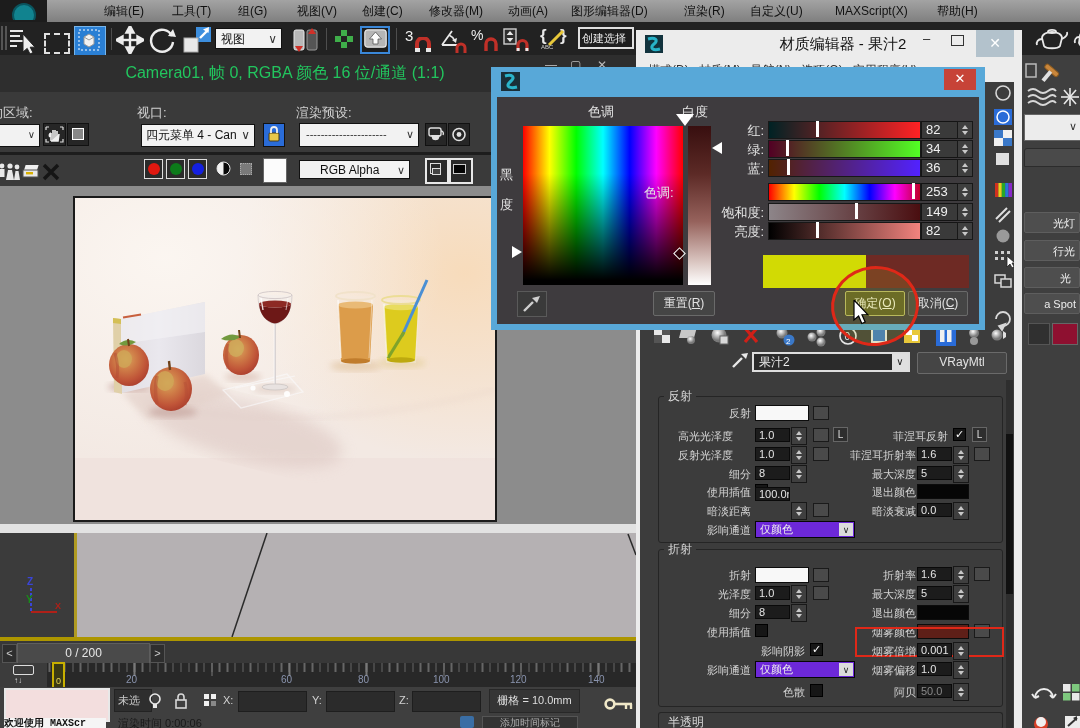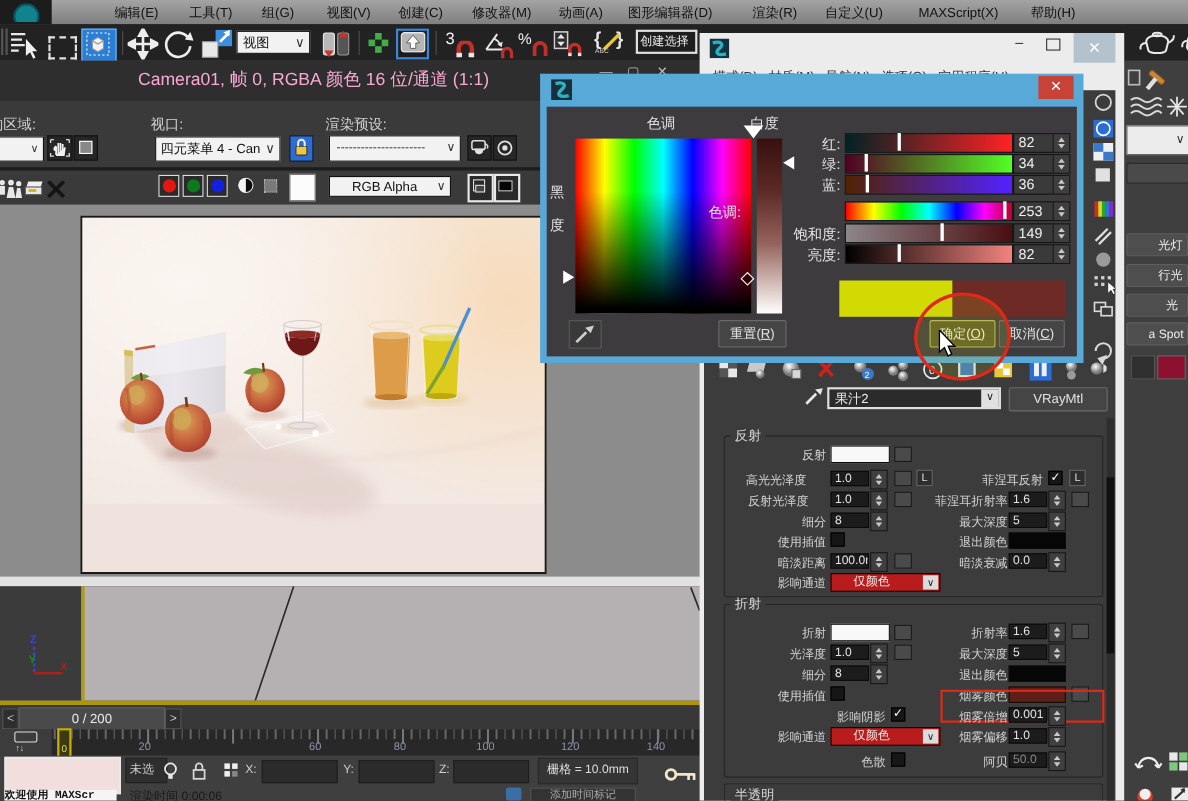--- a/index.html
+++ b/index.html
@@ -11,22 +11,22 @@
       line-height:13px;padding-left:3px;white-space:nowrap;overflow:hidden;}
   .sp{width:14px;background:#3f3f3f;border:1px solid #181818;}
   .sp i{display:block;width:0;height:0;margin:2.5px auto;border-left:3.2px solid transparent;
         border-right:3.2px solid transparent;}
   .sp .u{border-bottom:4px solid #c8c8c8;}
   .sp .d{border-top:4px solid #c8c8c8;}
   .cb{width:11px;height:11px;background:#161616;border:1px solid #000;color:#fff;
       font-size:11px;line-height:11px;text-align:center;}
   .grp{border:1px solid #252525;border-radius:3px;}
   .gl{background:#3c3c3c;padding:0 4px;font-size:12px;color:#d8d8d8;line-height:13px;}
-  .dd{background:#b91c1c;border:1px solid #060606;color:#ececec;font-size:11px;
-      line-height:15px;padding-left:20px;}
+  .dd{background:#6d28d9;border:1px solid #060606;color:#ececec;font-size:11px;
+      line-height:15px;padding-left:4px;}
   .dda{position:absolute;right:1px;top:1px;bottom:1px;width:14px;background:#dcdcdc;
        color:#222;font-size:9px;line-height:15px;text-align:center;}
   .sw{border:1px solid #0c0c0c;}
   .mapb{width:14px;height:12px;background:#4a4a4a;border:1px solid #1a1a1a;}
   .btn{background:#454545;border:1px solid #6a6a6a;border-radius:2px;color:#e2e2e2;
        font-size:12px;text-align:center;}
 </style>
 </head>
 <body>
 
@@ -162,21 +162,21 @@
   <svg class="ab" style="left:546px;top:6px;" width="22" height="20" viewBox="0 0 22 20">
     <line x1="3" y1="17" x2="17" y2="3" stroke="#e8c83a" stroke-width="3"></line>
   </svg>
   <span class="ab" style="left:541px;top:22px;color:#d0d0d0;font-size:6px;">ABC</span>
   <span class="ab" style="left:578px;top:5px;width:56px;height:22px;background:#1e1e1e;
         border:2px solid #e0e0e0;color:#ececec;font-size:11px;line-height:18px;padding-left:2px;
         box-sizing:border-box;overflow:hidden;white-space:nowrap;">创建选择</span>
 </div>
 
 <div class="ab" style="left:0;top:55px;width:637px;height:37px;background:#2e2e2e;">
-  <div style="text-align:center;width:570px;color:#f9a8d4;font-size:16px;line-height:36px;">Camera01, 帧 0, RGBA 颜色 16 位/通道 (1:1)</div>
+  <div style="text-align:center;width:570px;color:#22c55e;font-size:16px;line-height:36px;">Camera01, 帧 0, RGBA 颜色 16 位/通道 (1:1)</div>
 </div>
 <div class="ab" style="left:545px;top:58px;color:#bbb;font-size:12px;">—</div>
 <div class="ab" style="left:570px;top:58px;color:#bbb;font-size:12px;">▢</div>
 <div class="ab" style="left:597px;top:58px;color:#bbb;font-size:12px;">✕</div>
 
 <div class="ab" style="left:0;top:92px;width:637px;height:94px;background:#3a3a3a;"></div>
 <div class="ab" style="left:0;top:152px;width:637px;height:3px;background:#1d1d1d;"></div>
 
 <div class="ab lb" style="left:-10px;top:104px;font-size:13px;">的区域:</div>
 <div class="ab lb" style="left:137px;top:104px;font-size:13px;">视口:</div>
@@ -591,20 +591,22 @@
     </g>
   </svg>
 </div>
 
 <div class="ab" id="mateditor" style="left:636px;top:30px;width:386px;height:698px;background:#ececec;">
 
   <svg style="position:absolute;left:9px;top:5px;" width="18" height="18" viewBox="0 0 18 18">
     <rect x="0" y="0" width="18" height="18" fill="#12333d"></rect>
     <path d="M3,4 C10,2 14,5 9,9 C4,13 8,16 15,14" fill="none" stroke="#28b2c8" stroke-width="3"></path>
   </svg>
+  <div style="position:absolute;left:14px;top:0;width:386px;height:28px;color:#111;font-size:15px;
+       line-height:28px;text-align:center;">材质编辑器 - 果汁2</div>
   <div style="position:absolute;left:287px;top:1px;color:#222;font-size:13px;">–</div>
   <div style="position:absolute;left:315px;top:5px;width:11px;height:9px;border:1.4px solid #333;"></div>
   <div style="position:absolute;left:340px;top:0;width:38px;height:27px;background:#b3c2cc;
        color:#fff;font-size:14px;text-align:center;line-height:26px;">✕</div>
 
   <div style="position:absolute;left:12px;top:32px;color:#333;font-size:12px;white-space:nowrap;">模式(D)&nbsp;&nbsp;&nbsp;材质(M)&nbsp;&nbsp;&nbsp;导航(N)&nbsp;&nbsp;&nbsp;选项(O)&nbsp;&nbsp;&nbsp;实用程序(U)</div>
 
   <div style="position:absolute;left:4px;top:52px;width:374px;height:646px;background:#3c3c3c;"></div>
 
   <svg style="position:absolute;left:357px;top:53px;" width="21" height="250" viewBox="0 0 21 250">
@@ -734,21 +736,21 @@
       <i class="u"></i>
       <i class="d"></i>
     </div>
   <div class="mapb ab" style="left:177px;top:398px;"></div>
   <div class="ab" style="left:197px;top:397px;width:13px;height:13px;background:#2e2e2e;
        border:1px solid #666;color:#ddd;font-size:10px;text-align:center;line-height:13px;">L</div>
   <div class="lb ab" style="left:216px;top:399px;width:96px;text-align:right;">菲涅耳反射</div>
   <div class="cb ab" style="left:317px;top:398px;">✓</div>
   <div class="ab" style="left:336px;top:397px;width:13px;height:13px;background:#2e2e2e;
        border:1px solid #666;color:#ddd;font-size:10px;text-align:center;line-height:13px;">L</div>
-  <div class="lb ab" style="left:8px;top:418px;width:91px;text-align:right;">反射光泽度</div>
+  <div class="lb ab" style="left:24px;top:418px;width:91px;text-align:center;">反射光泽度</div>
   <div class="vb ab" style="left:119px;top:417px;width:30px;height:12px;">1.0</div>
   <div class="sp ab" style="left:155px;top:416px;">
       <i class="u"></i>
       <i class="d"></i>
     </div>
   <div class="mapb ab" style="left:177px;top:417px;"></div>
   <div class="lb ab" style="left:184px;top:418px;width:96px;text-align:right;">菲涅耳折射率</div>
   <div class="vb ab" style="left:281px;top:417px;width:30px;height:12px;">1.6</div>
   <div class="sp ab" style="left:317px;top:416px;">
       <i class="u"></i>
@@ -765,21 +767,21 @@
   <div class="vb ab" style="left:281px;top:436px;width:30px;height:12px;">5</div>
   <div class="sp ab" style="left:317px;top:435px;">
       <i class="u"></i>
       <i class="d"></i>
     </div>
   <div class="lb ab" style="left:24px;top:455px;width:91px;text-align:right;">使用插值</div>
   <div class="cb ab" style="left:119px;top:454px;"></div>
   <div class="lb ab" style="left:184px;top:455px;width:96px;text-align:right;">退出颜色</div>
   <div class="sw ab" style="left:281px;top:454px;width:50px;height:13px;background:#060606;"></div>
   <div class="lb ab" style="left:24px;top:474px;width:91px;text-align:right;">暗淡距离</div>
-  <div class="vb ab" style="left:119px;top:473px;width:30px;height:12px;">100.0n</div>
+  <div class="vb ab" style="left:119px;top:457px;width:30px;height:12px;">100.0n</div>
   <div class="sp ab" style="left:155px;top:472px;">
       <i class="u"></i>
       <i class="d"></i>
     </div>
   <div class="mapb ab" style="left:177px;top:473px;"></div>
   <div class="lb ab" style="left:184px;top:474px;width:96px;text-align:right;">暗淡衰减</div>
   <div class="vb ab" style="left:281px;top:473px;width:30px;height:12px;">0.0</div>
   <div class="sp ab" style="left:317px;top:472px;">
       <i class="u"></i>
       <i class="d"></i>

